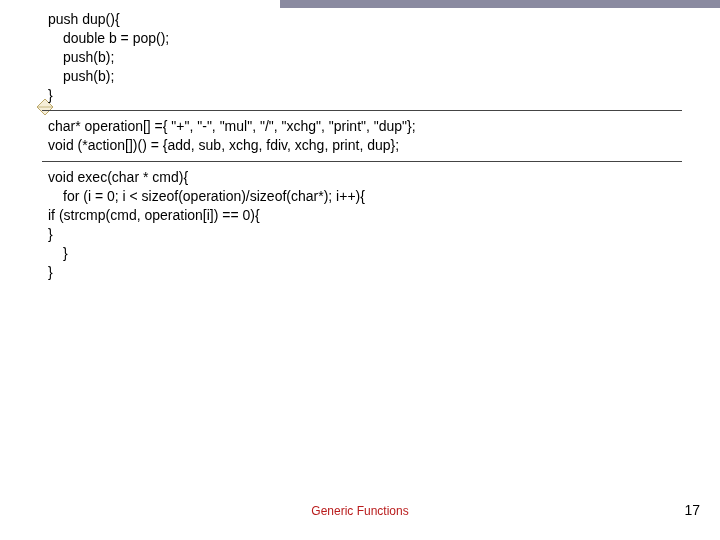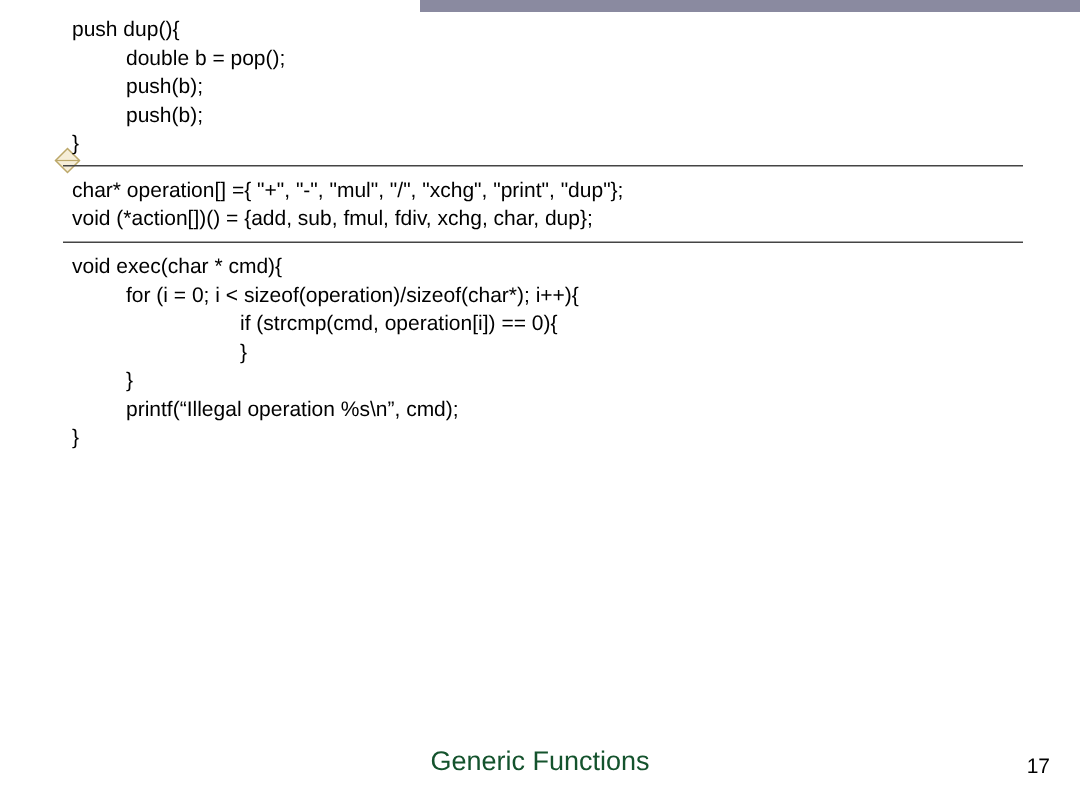--- a/index.html
+++ b/index.html
@@ -45,32 +45,32 @@
     top: 98px;
     width: 18px;
     height: 18px;
   }
   .footer-title {
     position: absolute;
     left: 0;
     right: 0;
     bottom: 22px;
     text-align: center;
-    font-size: 18px;
-    color: #14532d;
+    font-size: 12px;
+    color: #b91c1c;
   }
   .pagenum {
     position: absolute;
     right: 20px;
     bottom: 22px;
     font-size: 14px;
     color: #000000;
   }
-  .indent1 { margin-left: 36px; }
-  .indent3 { margin-left: 112px; }
+  .indent1 { margin-left: 15px; }
+  .indent3 { }
   .indent4 { margin-left: 168px; }
 </style>
 </head>
 <body>
 
 <div class="topbar"></div>
 
 <div class="marker-wrap">
   <svg viewBox="0 0 18 18" width="18" height="18">
     <path d="M1 9 L9 1 L17 9 L9 17 Z" fill="#f6eed8" stroke="#bca86a" stroke-width="1"></path>
@@ -82,28 +82,27 @@
 
   <div class="codeblock">push dup(){</div>
   <div class="codeblock indent1">double b = pop();</div>
   <div class="codeblock indent1">push(b);</div>
   <div class="codeblock indent1">push(b);</div>
   <div class="codeblock">}</div>
 
   <hr class="hr">
 
   <div class="codeblock">char* operation[] ={ "+", "-", "mul", "/", "xchg", "print", "dup"};</div>
-  <div class="codeblock">void (*action[])() = {add, sub, fmul, fdiv, xchg, char, dup};</div>
+  <div class="codeblock">void (*action[])() = {add, sub, xchg, fdiv, xchg, print, dup};</div>
 
   <hr class="hr">
 
   <div class="codeblock">void exec(char * cmd){</div>
   <div class="codeblock indent1">for (i = 0; i &lt; sizeof(operation)/sizeof(char*); i++){</div>
   <div class="codeblock indent3">if (strcmp(cmd, operation[i]) == 0){</div>
   <div class="codeblock indent3">}</div>
   <div class="codeblock indent1">}</div>
-  <div class="codeblock indent1">printf(“Illegal operation %s\n”, cmd);</div>
   <div class="codeblock">}</div>
 
 </div>
 
 <div class="footer-title">Generic Functions</div>
 <div class="pagenum">17</div>
 
 </body></html>

